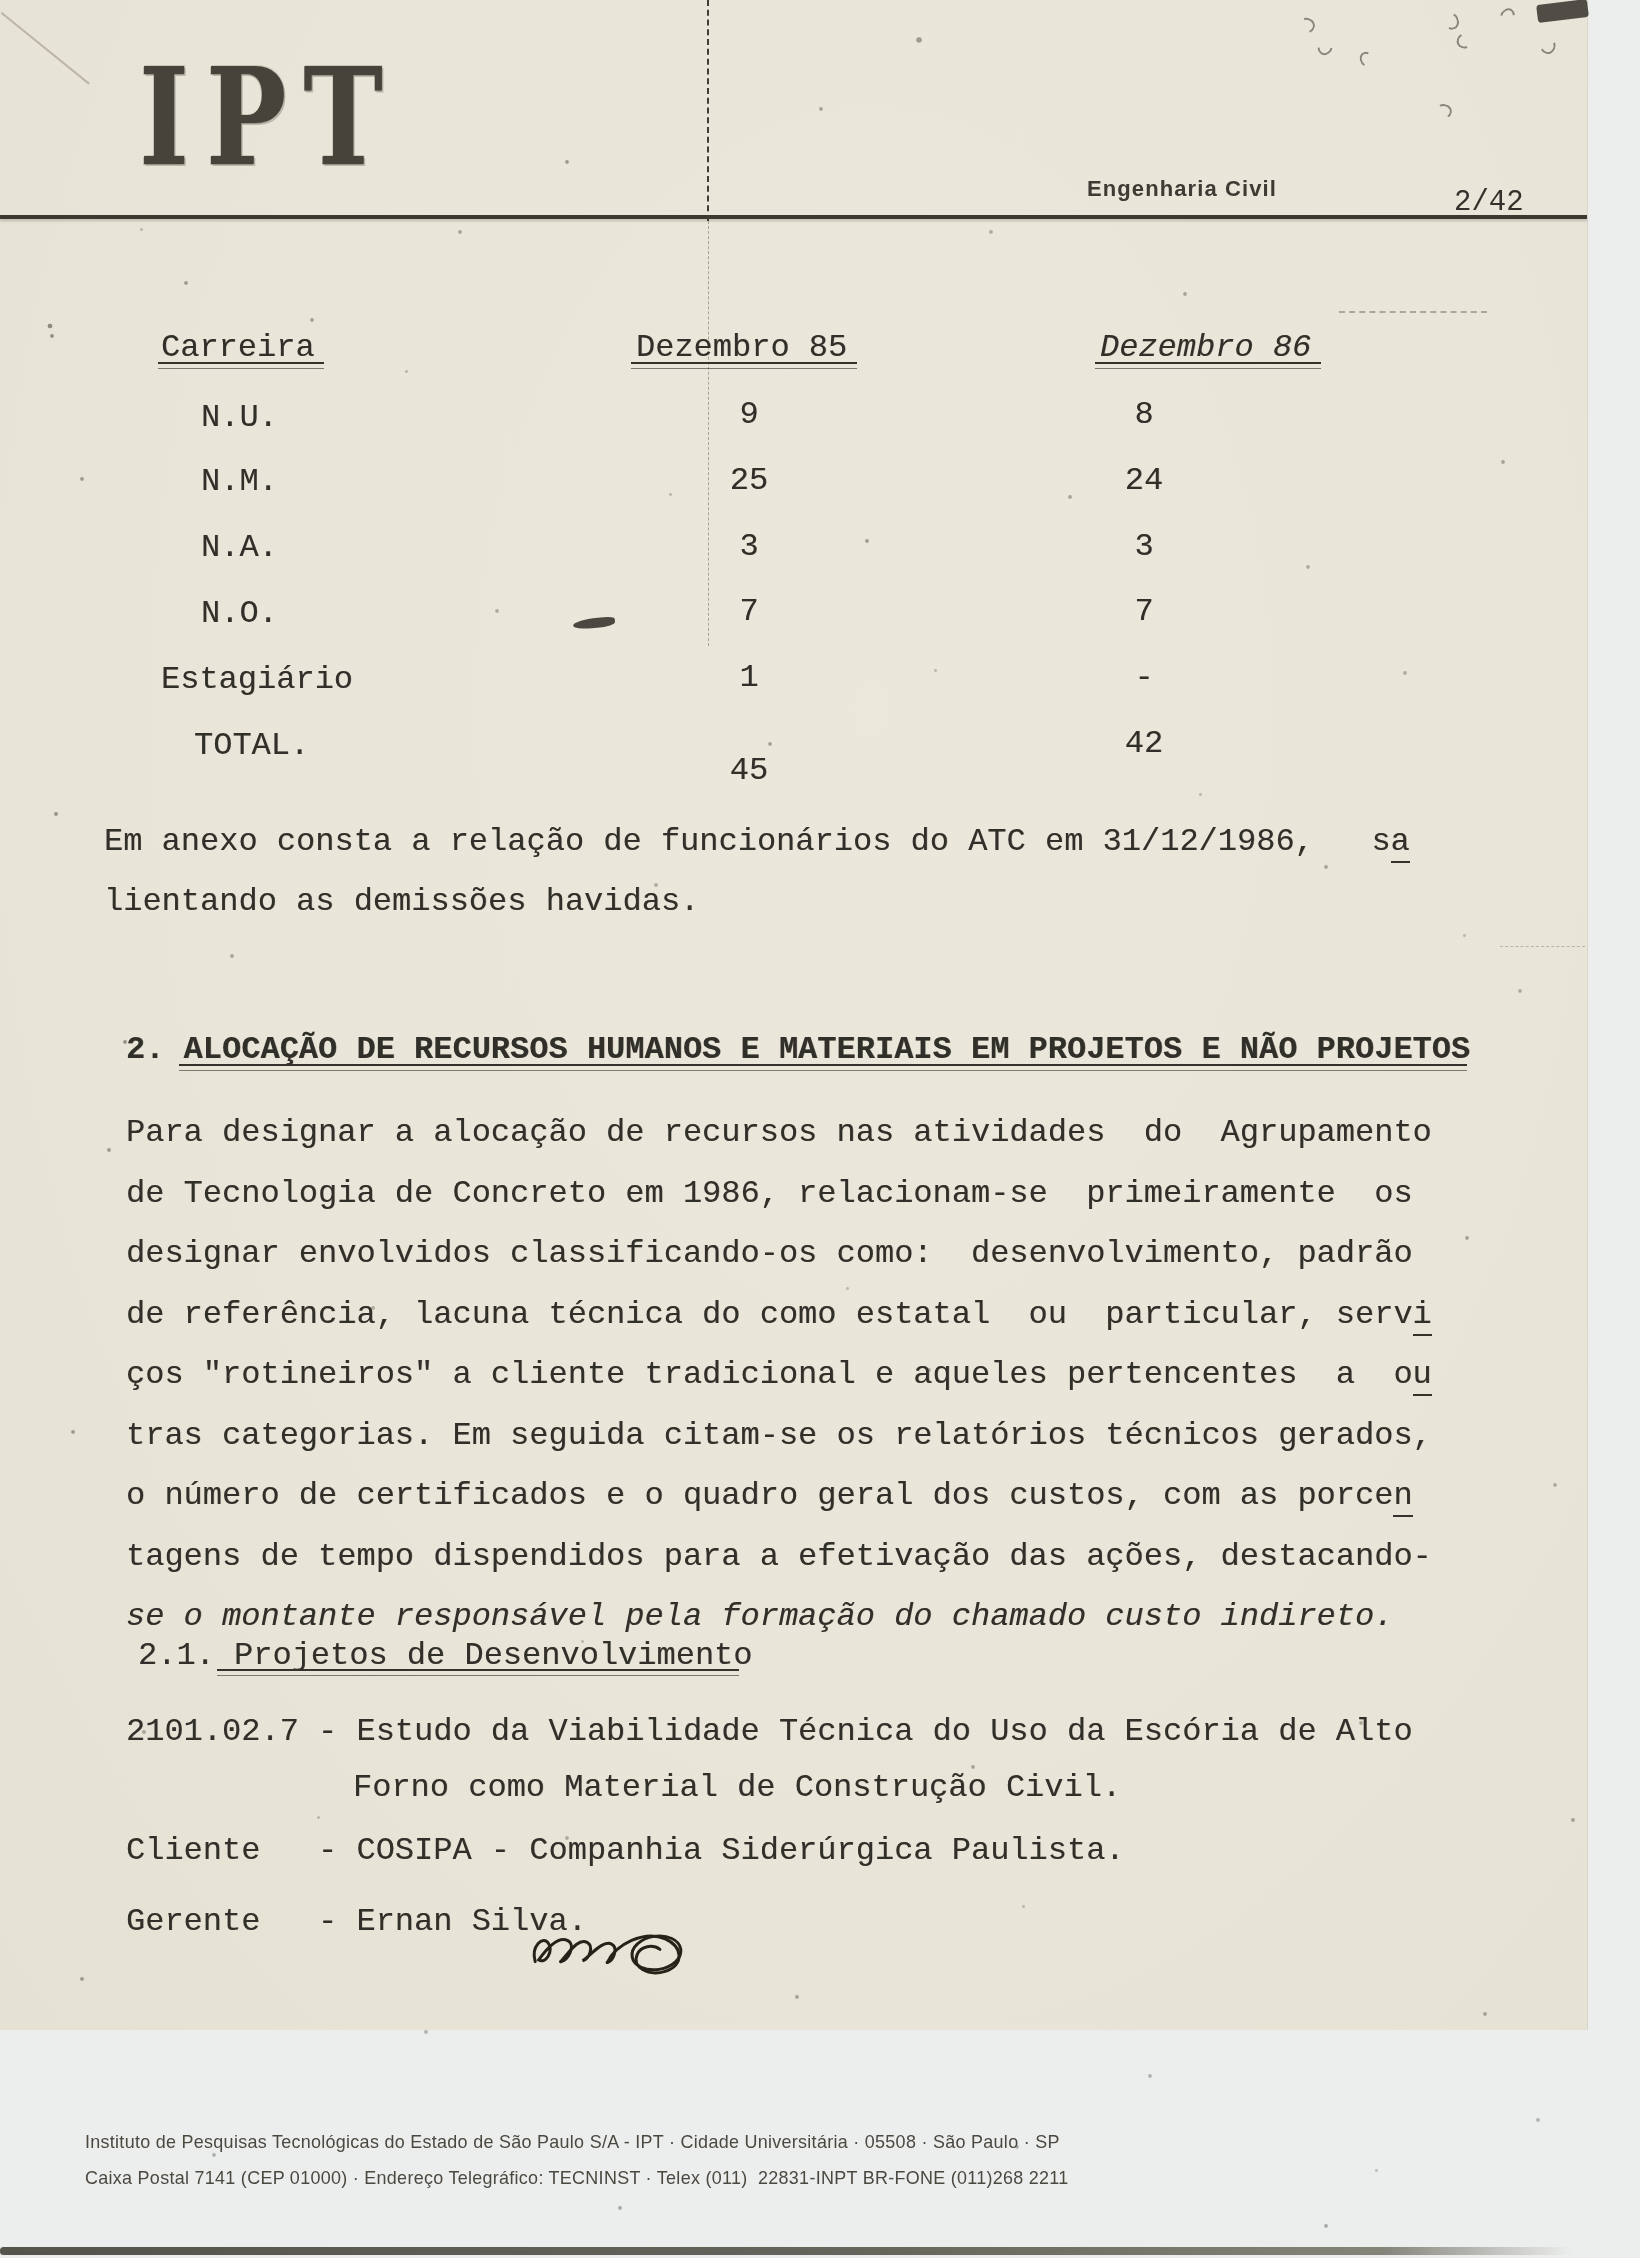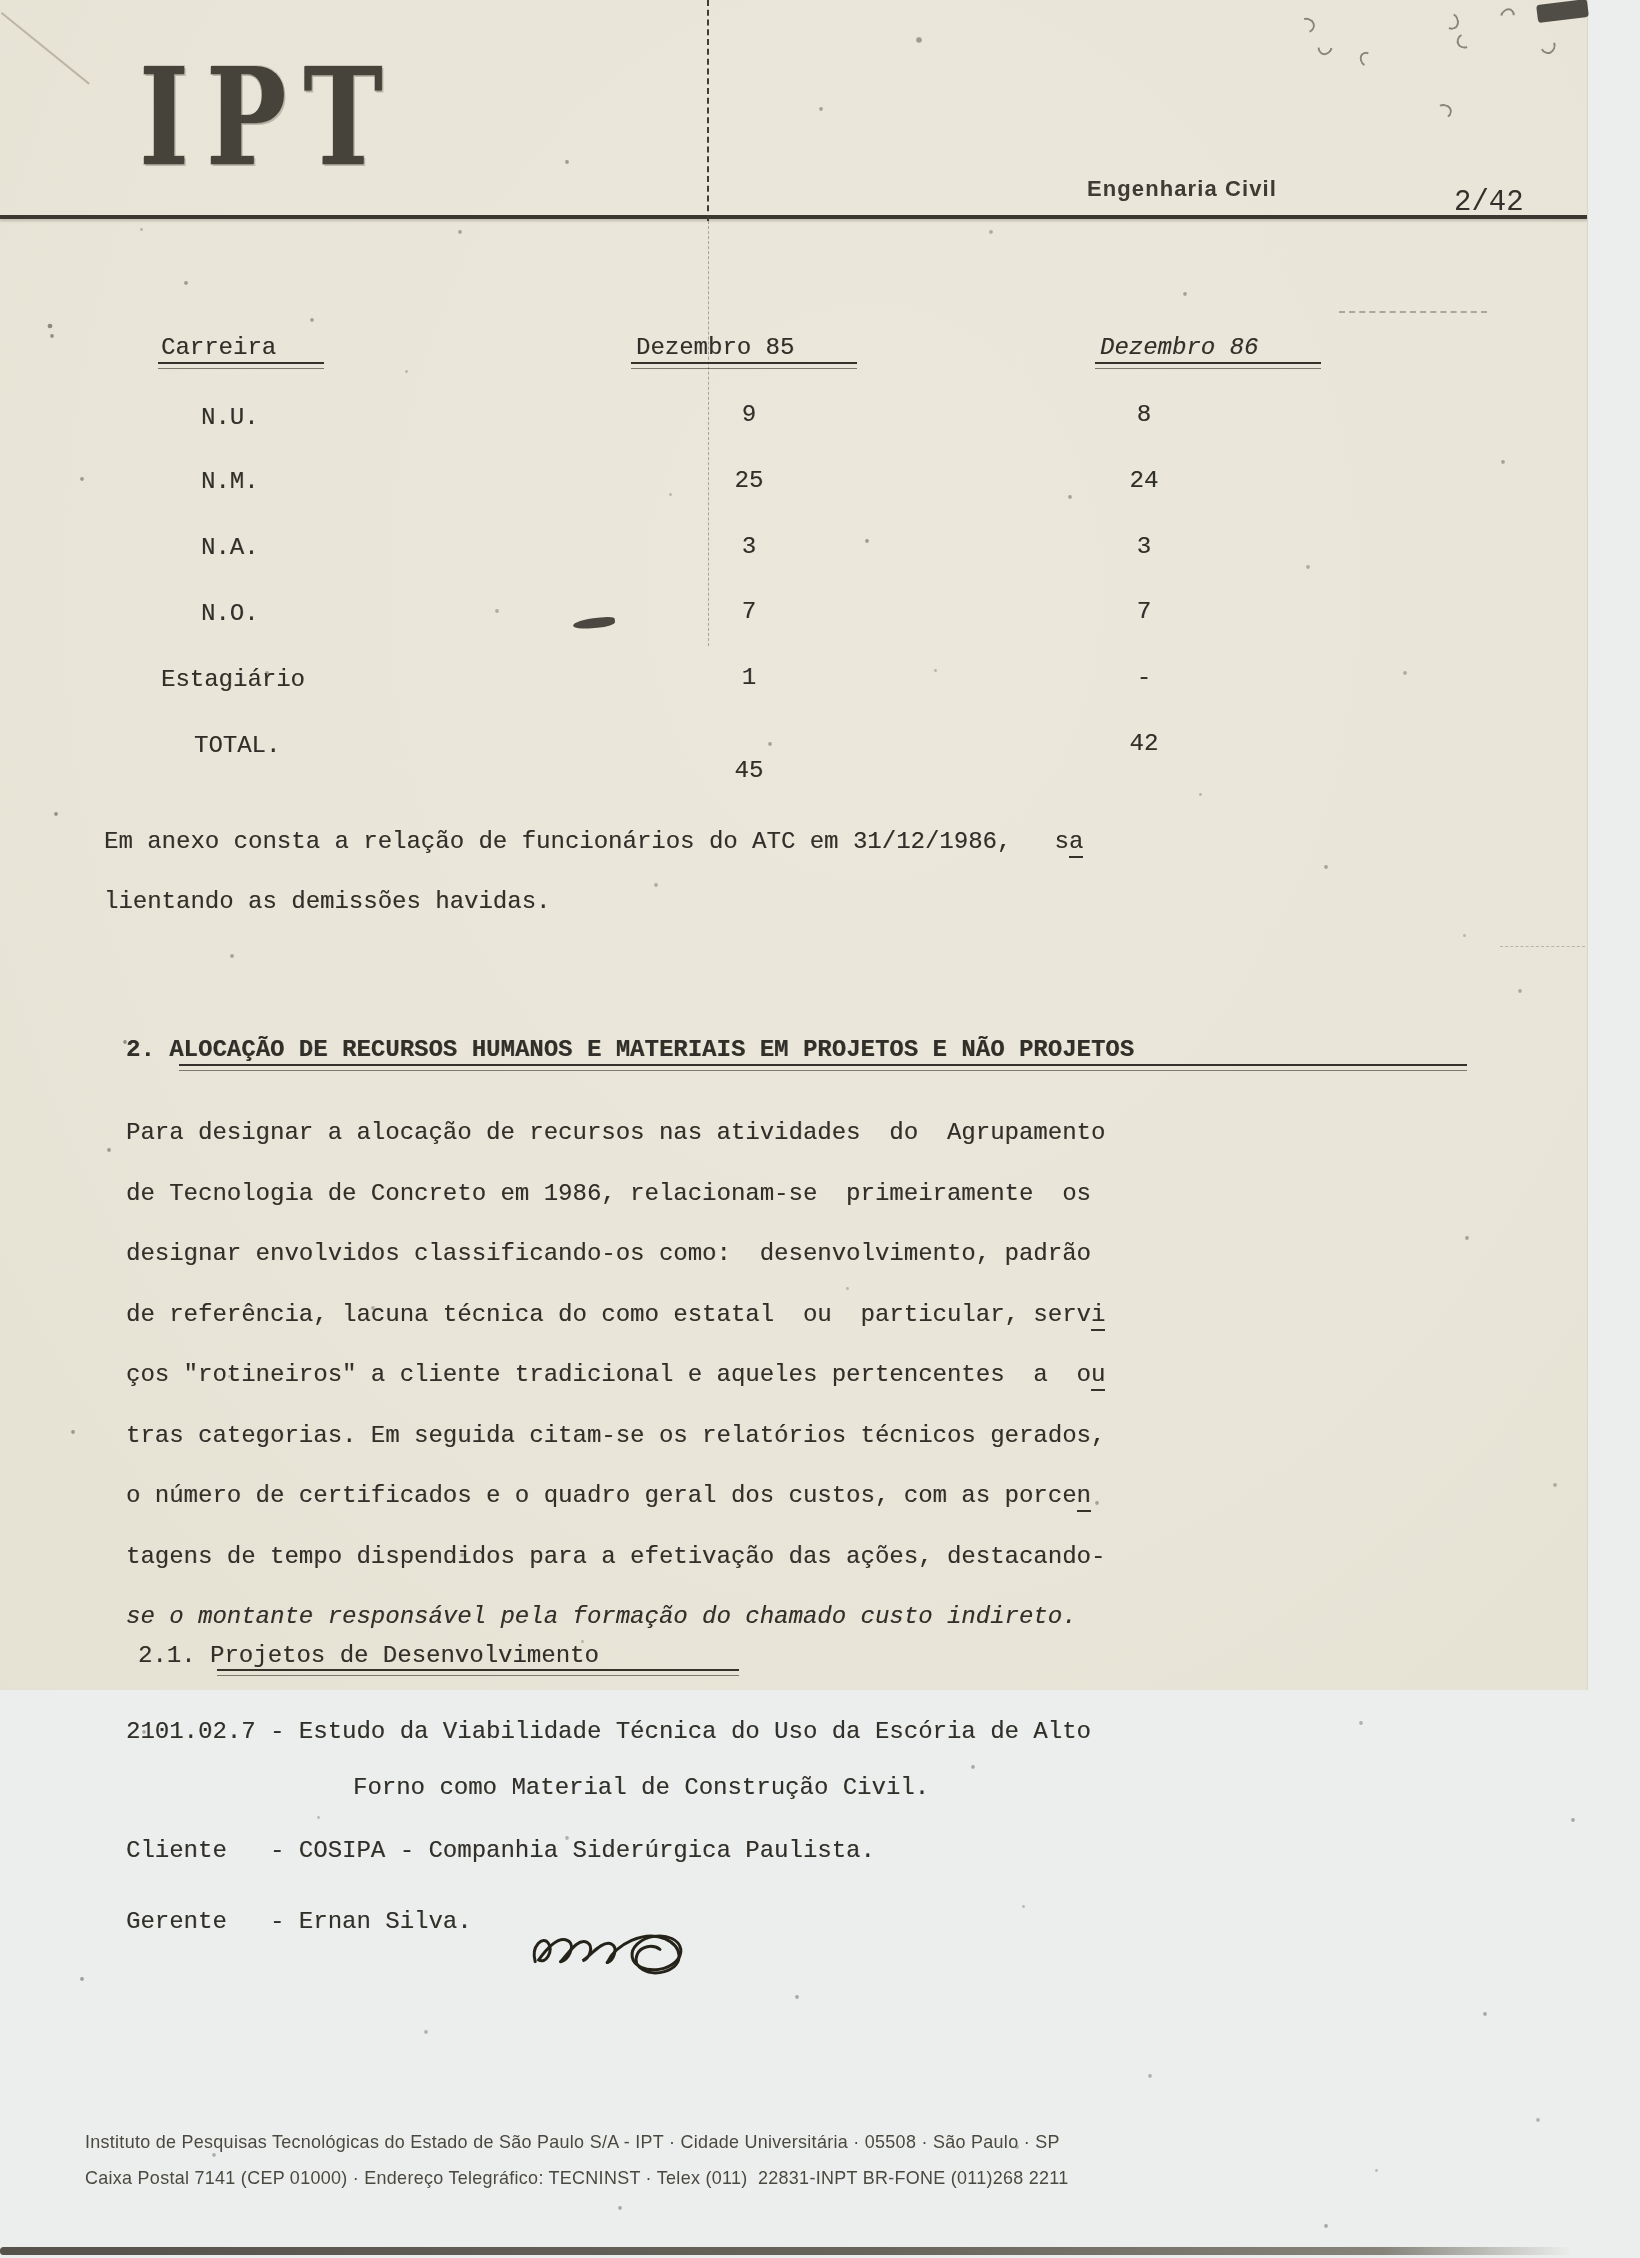--- a/index.html
+++ b/index.html
@@ -2,27 +2,27 @@
 <html style="font-size:14px"><head>
 <meta charset="utf-8">
 <style>
   html,body{margin:0;padding:0;}
   body{
     width:1641px;height:2258px;position:relative;overflow:hidden;
     background:#eceeed;
     font-family:"Liberation Mono","DejaVu Sans Mono",monospace;
   }
   .sheet{
-    position:absolute;left:0;top:0;width:1587px;height:1690px;
+    position:absolute;left:0;top:0;width:1587px;height:2030px;
     background:radial-gradient(ellipse at 55% 35%, #ebe7da 0%, #e9e5d8 55%, #e5e1d3 100%);
     border-right:1.8px solid #d9d6ca;
   }
   
   .tw{
-    position:absolute;white-space:pre;font-size:24px;line-height:39px;
+    position:absolute;white-space:pre;font-size:32px;line-height:39px;
     color:#312f29;text-shadow:0.4px 0.4px 0 rgba(49,47,41,.35);
   }
   .tw-b{font-weight:bold;text-shadow:0.5px 0.4px 0 rgba(49,47,41,.45);}
   .center{transform:translateX(-50%);}
   .carry{border-bottom:2.6px solid #34322b;padding-bottom:0.9px;}
   
   .dblul{
     position:absolute;height:4.4px;box-sizing:content-box;
     border-top:2.6px solid #34322b;border-bottom:1.8px solid rgba(52,50,43,.6);
   }

